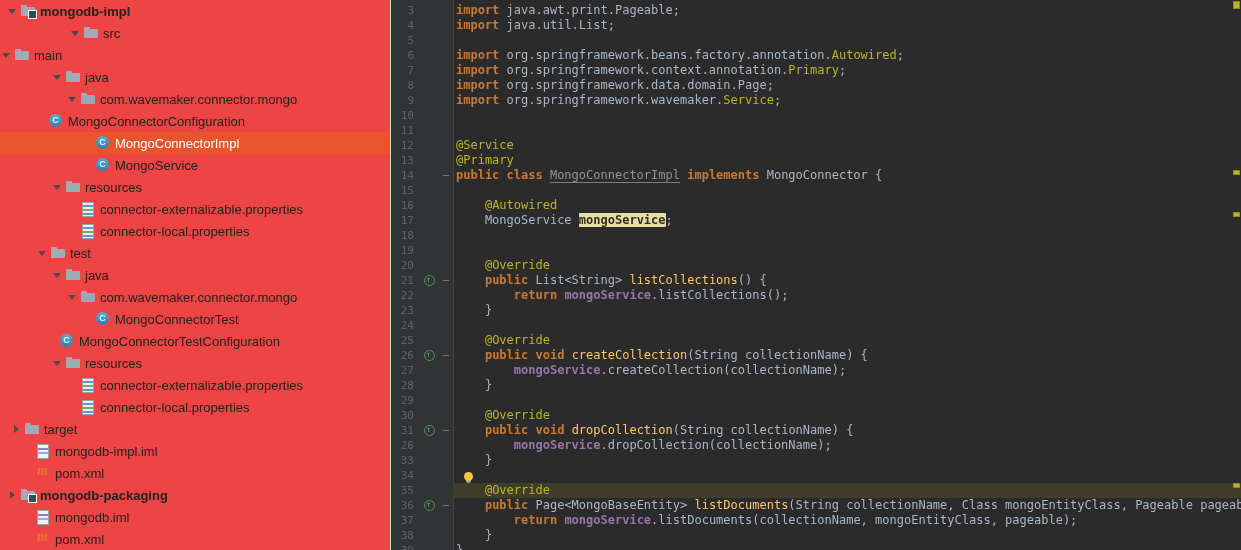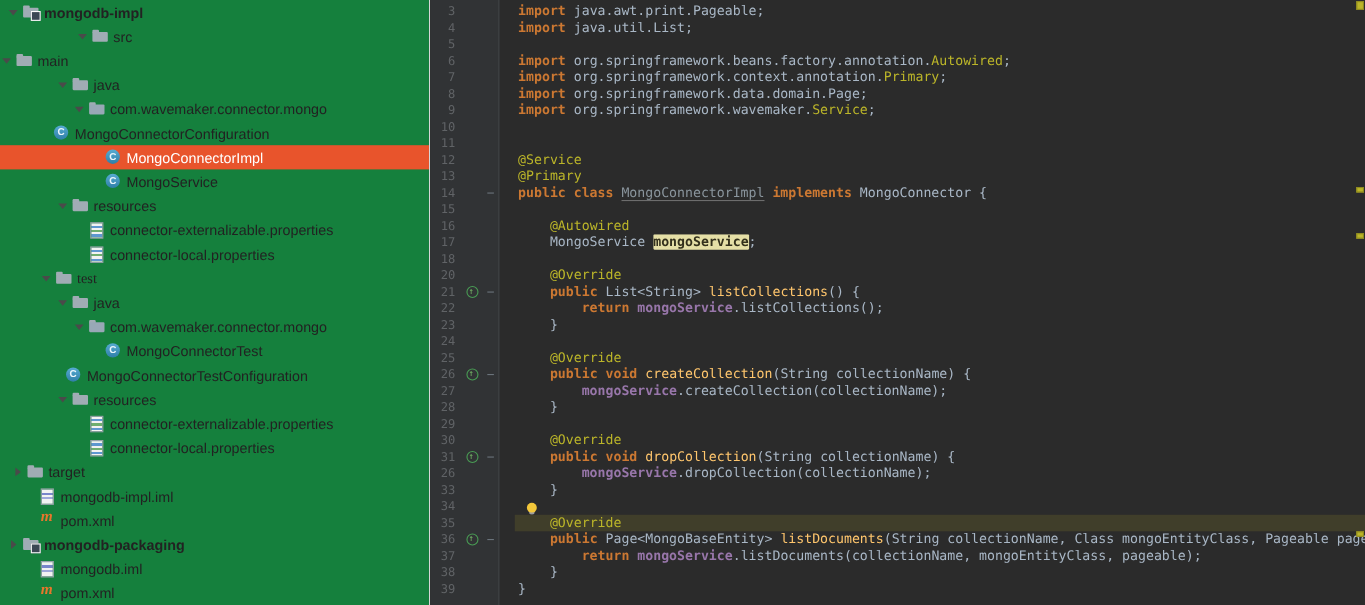--- a/index.html
+++ b/index.html
@@ -1,20 +1,20 @@
 <!DOCTYPE html>
 <html><head>
 <meta charset="utf-8">
 <style>
   html,body{margin:0;padding:0;background:#2B2B2B;}
   body{width:1241px;height:550px;overflow:hidden;}
   .app{display:flex;width:1241px;height:550px;font-family:"Liberation Sans",sans-serif;}
 
   
-  .tree{width:390px;flex:0 0 390px;background:#15803d;border-right:1px solid #D6D6D6;overflow:hidden;}
+  .tree{width:390px;flex:0 0 390px;background:#ef4444;border-right:1px solid #D6D6D6;overflow:hidden;}
   .tree-row{height:22px;display:flex;align-items:center;font-size:13px;color:#222;white-space:nowrap;cursor:pointer;}
   .tree-row.selected{background:#E8542C;color:#FFFFFF;}
   .tree-row.selected .tlabel{color:#FFFFFF;}
   .tlabel{margin-left:3px;}
   .tlabel.bold{font-weight:bold;}
   .arrow{width:14px;height:14px;flex:0 0 14px;position:relative;}
   .arrow.down::before{content:"";position:absolute;left:2px;top:5px;border-left:4px solid transparent;border-right:4px solid transparent;border-top:5px solid #4A4A4A;}
   .arrow.right::before{content:"";position:absolute;left:4px;top:3px;border-top:4px solid transparent;border-bottom:4px solid transparent;border-left:5px solid #4A4A4A;}
   .ticon{width:17px;height:16px;flex:0 0 17px;position:relative;}
   .ticon.folder::before,.ticon.project::before,.ticon.package::before{content:"";position:absolute;left:1px;top:2px;width:6px;height:3px;background:#A0ACB4;border-radius:1px 1px 0 0;}
@@ -28,21 +28,21 @@
 
   
   .editor{position:relative;flex:1;background:#2B2B2B;overflow:hidden;font-family:"DejaVu Sans Mono",monospace;font-size:12px;}
   .editor::before{content:"";position:absolute;left:0;top:0;bottom:0;width:62px;background:#313335;border-right:1px solid #404346;}
   .lines{position:absolute;left:0;top:0;right:0;padding-top:3px;}
   .code-row{display:flex;height:15px;line-height:15px;white-space:pre;position:relative;}
   .lnum{width:30px;flex:0 0 30px;text-align:right;padding-right:7px;box-sizing:border-box;color:#606366;font-size:11px;}
   .gicons{width:18px;flex:0 0 18px;position:relative;}
   .fold{width:14px;flex:0 0 14px;position:relative;}
   .fold.has-fold::after{content:"";position:absolute;right:4px;top:7px;width:6px;height:1px;background:#6A737B;}
-  .codetext{flex:1;padding-left:3px;overflow:hidden;margin-left:15px;}
+  .codetext{flex:1;padding-left:3px;overflow:hidden;}
   .code-row.current .codetext{background:#403E2A;}
   .ovr{position:absolute;left:3px;top:2px;width:9px;height:9px;border:1px solid #499C54;border-radius:50%;}
   .ovr::after{content:"\2191";position:absolute;left:1px;top:-3px;font-size:8px;color:#77B767;line-height:13px;}
   .bulb{display:inline-block;width:9px;height:9px;border-radius:50%;background:#F3C73A;margin-left:8px;margin-right:4px;position:relative;top:2px;box-shadow:0 4px 0 -2px #9E9E9E;}
 
   .tk-kw{color:#CC7832;font-weight:bold;}
   .tk-ann{color:#BBB529;}
   .tk-pl{color:#A9B7C6;}
   .tk-fld{color:#9876AA;font-weight:bold;}
   .tk-fhl{color:#33301C;background:#E5DFA6;font-weight:bold;border-radius:1px;}
@@ -107,21 +107,21 @@
       <div class="tree-row" style="padding-left: 66px;">
         <span class="arrow"></span>
         <span class="ticon properties"></span>
         <span class="tlabel">connector-externalizable.properties</span>
       </div>
       <div class="tree-row" style="padding-left: 66px;">
         <span class="arrow"></span>
         <span class="ticon properties"></span>
         <span class="tlabel">connector-local.properties</span>
       </div>
-      <div class="tree-row" style="padding-left: 36px; font-family: Liberation Serif, serif;">
+      <div class="tree-row" style="padding-left: 36px;">
         <span class="arrow down"></span>
         <span class="ticon folder"></span>
         <span class="tlabel">test</span>
       </div>
       <div class="tree-row" style="padding-left: 51px;">
         <span class="arrow down"></span>
         <span class="ticon folder"></span>
         <span class="tlabel">java</span>
       </div>
       <div class="tree-row" style="padding-left: 66px;">
@@ -198,20 +198,21 @@
         <div class="code-row"><span class="lnum">9</span><span class="gicons"></span><span class="fold"></span><span class="codetext"><span class="tk-kw">import</span><span class="tk-pl"> org.springframework.wavemaker.</span><span class="tk-ann">Service</span><span class="tk-pl">;</span></span></div>
         <div class="code-row"><span class="lnum">10</span><span class="gicons"></span><span class="fold"></span><span class="codetext"></span></div>
         <div class="code-row"><span class="lnum">11</span><span class="gicons"></span><span class="fold"></span><span class="codetext"></span></div>
         <div class="code-row"><span class="lnum">12</span><span class="gicons"></span><span class="fold"></span><span class="codetext"><span class="tk-ann">@Service</span></span></div>
         <div class="code-row"><span class="lnum">13</span><span class="gicons"></span><span class="fold"></span><span class="codetext"><span class="tk-ann">@Primary</span></span></div>
         <div class="code-row"><span class="lnum">14</span><span class="gicons"></span><span class="fold has-fold"></span><span class="codetext"><span class="tk-kw">public class </span><span class="tk-cls">MongoConnectorImpl</span><span class="tk-pl"> </span><span class="tk-kw">implements</span><span class="tk-pl"> MongoConnector {</span></span></div>
         <div class="code-row"><span class="lnum">15</span><span class="gicons"></span><span class="fold"></span><span class="codetext"></span></div>
         <div class="code-row"><span class="lnum">16</span><span class="gicons"></span><span class="fold"></span><span class="codetext"><span class="tk-pl">    </span><span class="tk-ann">@Autowired</span></span></div>
         <div class="code-row"><span class="lnum">17</span><span class="gicons"></span><span class="fold"></span><span class="codetext"><span class="tk-pl">    MongoService </span><span class="tk-fhl">mongoService</span><span class="tk-pl">;</span></span></div>
         <div class="code-row"><span class="lnum">18</span><span class="gicons"></span><span class="fold"></span><span class="codetext"></span></div>
+        <div class="code-row"><span class="lnum">19</span><span class="gicons"></span><span class="fold"></span><span class="codetext"></span></div>
         <div class="code-row"><span class="lnum">20</span><span class="gicons"></span><span class="fold"></span><span class="codetext"><span class="tk-pl">    </span><span class="tk-ann">@Override</span></span></div>
         <div class="code-row"><span class="lnum">21</span><span class="gicons"><span class="ovr"></span></span><span class="fold has-fold"></span><span class="codetext"><span class="tk-pl">    </span><span class="tk-kw">public</span><span class="tk-pl"> List&lt;String&gt; </span><span class="tk-md">listCollections</span><span class="tk-pl">() {</span></span></div>
         <div class="code-row"><span class="lnum">22</span><span class="gicons"></span><span class="fold"></span><span class="codetext"><span class="tk-pl">        </span><span class="tk-kw">return</span><span class="tk-pl"> </span><span class="tk-fld">mongoService</span><span class="tk-pl">.listCollections();</span></span></div>
         <div class="code-row"><span class="lnum">23</span><span class="gicons"></span><span class="fold"></span><span class="codetext"><span class="tk-pl">    }</span></span></div>
         <div class="code-row"><span class="lnum">24</span><span class="gicons"></span><span class="fold"></span><span class="codetext"></span></div>
         <div class="code-row"><span class="lnum">25</span><span class="gicons"></span><span class="fold"></span><span class="codetext"><span class="tk-pl">    </span><span class="tk-ann">@Override</span></span></div>
         <div class="code-row"><span class="lnum">26</span><span class="gicons"><span class="ovr"></span></span><span class="fold has-fold"></span><span class="codetext"><span class="tk-pl">    </span><span class="tk-kw">public void</span><span class="tk-pl"> </span><span class="tk-md">createCollection</span><span class="tk-pl">(String collectionName) {</span></span></div>
         <div class="code-row"><span class="lnum">27</span><span class="gicons"></span><span class="fold"></span><span class="codetext"><span class="tk-pl">        </span><span class="tk-fld">mongoService</span><span class="tk-pl">.createCollection(collectionName);</span></span></div>
         <div class="code-row"><span class="lnum">28</span><span class="gicons"></span><span class="fold"></span><span class="codetext"><span class="tk-pl">    }</span></span></div>
         <div class="code-row"><span class="lnum">29</span><span class="gicons"></span><span class="fold"></span><span class="codetext"></span></div>

